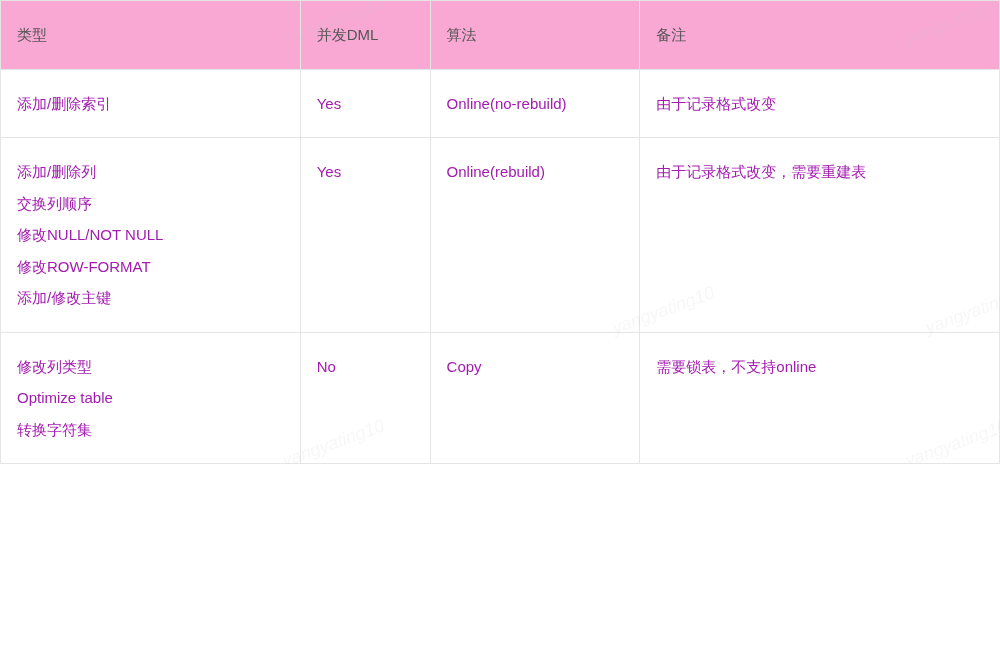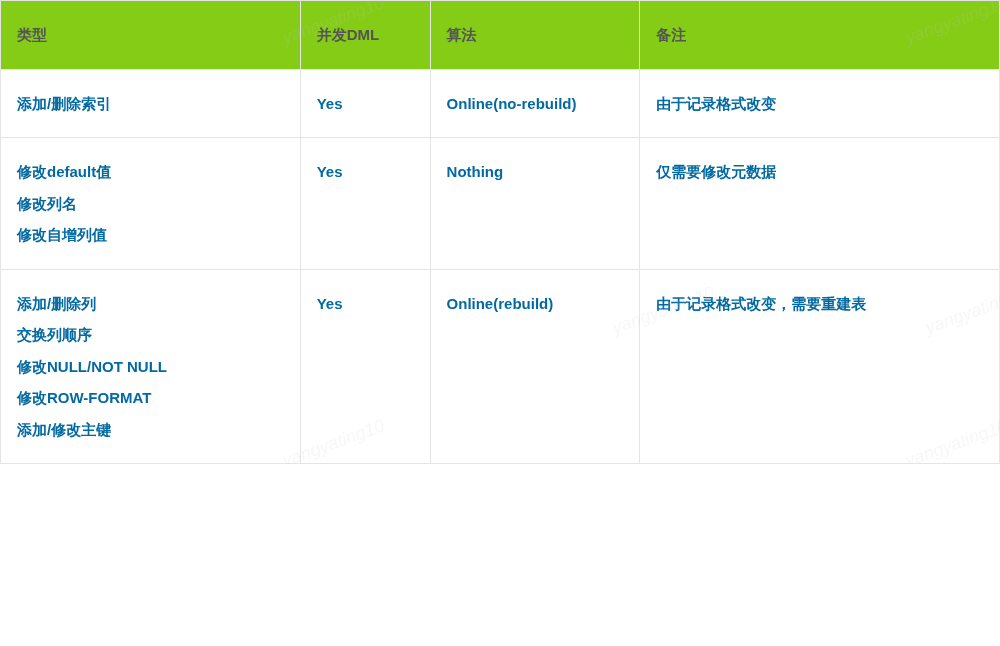--- a/index.html
+++ b/index.html
@@ -32,29 +32,29 @@
     table {
       width: 100%;
       border-collapse: collapse;
       table-layout: fixed;
     }
     th, td {
       border: 1px solid #e5e5e5;
       padding: 18px 16px;
       vertical-align: top;
       text-align: left;
-      font-weight: 700;
-      color: #0369a1;
+      font-weight: 400;
+      color: #a21caf;
       font-size: 15px;
       line-height: 2.1;
     }
     th {
-      font-weight: 700;
+      font-weight: 400;
       color: #555;
-      background: #84cc16;
+      background: #f9a8d4;
     }
     .col-type { width: 30%; }
     .col-dml { width: 13%; margin-left: 32px; }
     .col-algo { width: 21%; }
     .col-note { width: 36%; }
     .multiline span {
       display: block;
     }
   </style>
 </head>
@@ -80,34 +80,34 @@
     <tr>
       <td class="multiline">
         <span>添加/删除索引</span>
       </td>
       <td>Yes</td>
       <td>Online(no-rebuild)</td>
       <td>由于记录格式改变</td>
     </tr>
     <tr>
       <td class="multiline">
-        <span>修改default值</span>
-        <span>修改列名</span>
-        <span>修改自增列值</span>
-      </td>
-      <td>Yes</td>
-      <td>Nothing</td>
-      <td>仅需要修改元数据</td>
-    </tr>
-    <tr>
-      <td class="multiline">
         <span>添加/删除列</span>
         <span>交换列顺序</span>
         <span>修改NULL/NOT NULL</span>
         <span>修改ROW-FORMAT</span>
         <span>添加/修改主键</span>
       </td>
       <td>Yes</td>
       <td>Online(rebuild)</td>
       <td>由于记录格式改变，需要重建表</td>
     </tr>
+    <tr>
+      <td class="multiline">
+        <span>修改列类型</span>
+        <span>Optimize table</span>
+        <span>转换字符集</span>
+      </td>
+      <td>No</td>
+      <td>Copy</td>
+      <td>需要锁表，不支持online</td>
+    </tr>
   </tbody>
 </table>
 
 </body></html>

